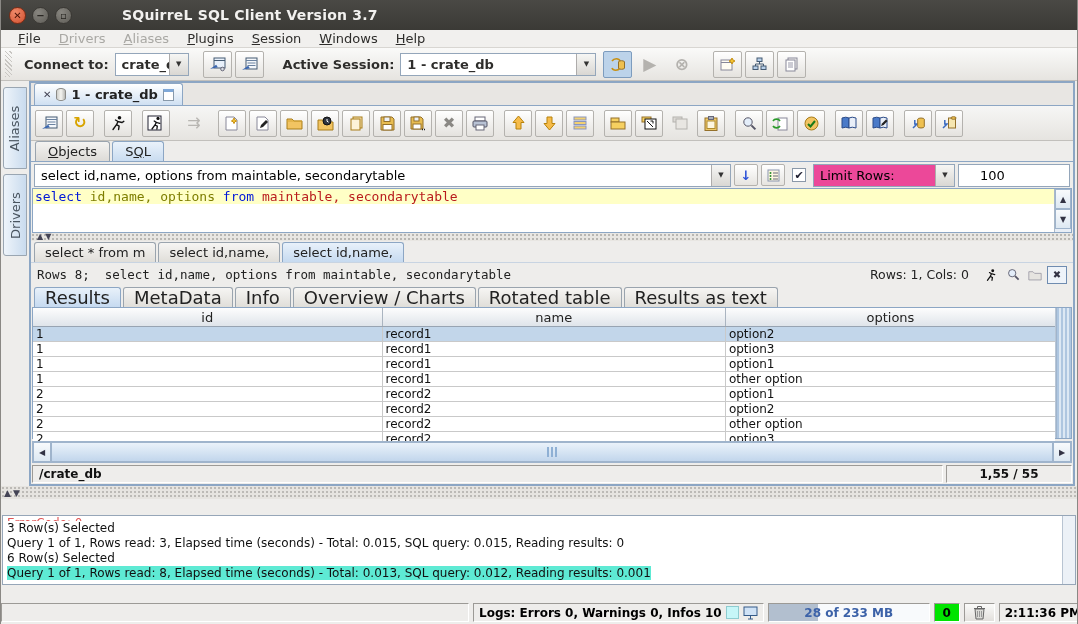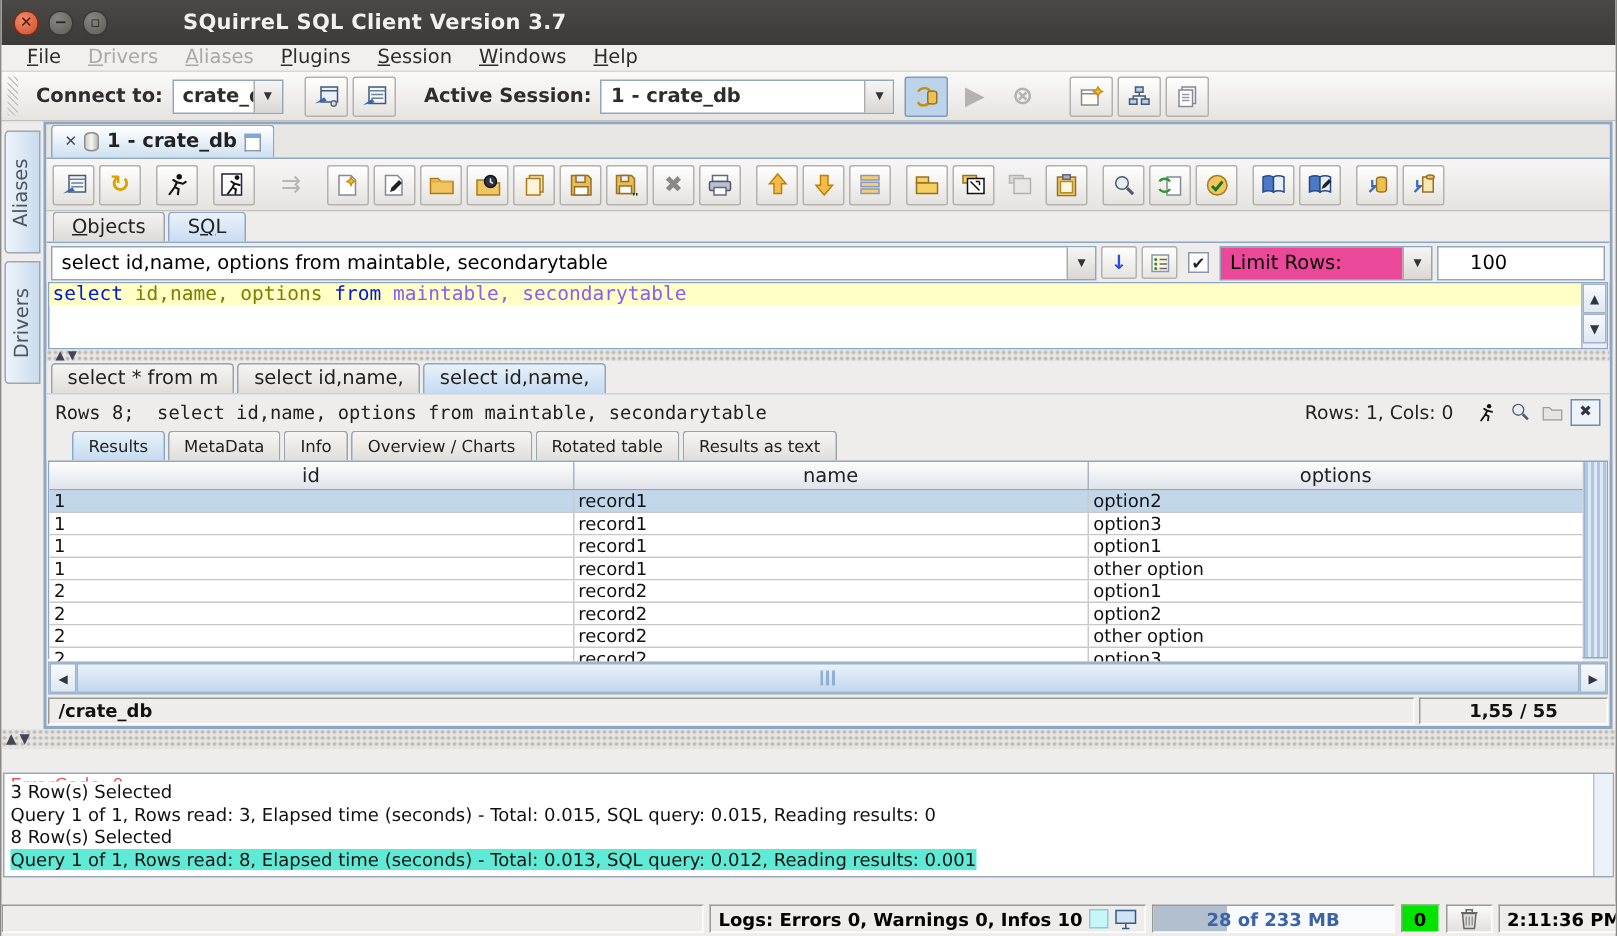--- a/index.html
+++ b/index.html
@@ -85,21 +85,21 @@
 
   
   .rinfo{ height:24px; flex:0 0 24px; display:flex; align-items:center; background:#eeedeb; border-top:1px solid #c8d4e2; padding:0 6px; }
   .rinfo .sqltext{ font-family:"DejaVu Sans Mono","Liberation Mono",monospace; font-size:12.5px; color:#222; white-space:pre; overflow:hidden; }
   .rinfo .spacer{ flex:1 1 auto; }
   .rinfo .count{ font-size:12.5px; color:#222; margin-right:10px; white-space:nowrap; }
   .miniico{ width:20px; height:18px; display:flex; align-items:center; justify-content:center; margin-left:2px; }
   .miniico.boxed{ border:1px solid #6f8cb0; background:#eef3f9; font-size:10px; font-weight:bold; color:#334; }
 
   
-  .subtabs{ height:21px; flex:0 0 21px; display:flex; align-items:flex-end; padding-left:17px; background:#eeedeb; font-size:11px; }
+  .subtabs{ height:21px; flex:0 0 21px; display:flex; align-items:flex-end; padding-left:3px; background:#eeedeb; font-size:18px; }
 
   
   .gridwrap{ flex:1 1 auto; min-height:0; display:flex; margin:0 1px; border:1px solid #8ca6c4; background:#f2f1ef; }
   .grid{ flex:1 1 auto; display:flex; flex-direction:column; border-right:1px solid #b8c6d6; background:#f2f1ef; min-width:0; }
   .gridhead{ display:flex; height:19px; flex:0 0 19px; background:linear-gradient(#fdfdfd,#dfe4ea); border-bottom:1px solid #98a4b2; }
   .gh{ border-right:1px solid #aab4c0; display:flex; align-items:center; justify-content:center; font-size:13px; color:#222; }
   .gr{ display:flex; height:15px; flex:0 0 15px; background:#fff; border-bottom:1px solid #c9c9c9; }
   .gr.selected{ background:#c2d6ea; }
   .gc{ border-right:1px solid #c9c9c9; font-size:12px; padding:0 3px; color:#111; display:flex; align-items:center; overflow:hidden; white-space:nowrap; }
   .c-id{ width:34.2%; } .c-name{ width:33.6%; } .c-opt{ flex:1; border-right:none; }
@@ -468,21 +468,21 @@
           </div>
         <div class="combo limitcombo" style="background:#e9e9f0">
           <div class="val" style="flex:1;background:#ec4899">Limit Rows:</div>
           <div class="arr">▼</div>
         </div>
         <div class="field">100</div>
       </div>
 
       <div class="editorwrap">
         <div class="editor">
-          <div class="curline"><span style="color: rgb(0, 24, 216);">select </span><span style="color: rgb(126, 126, 0);">id,name, options </span><span style="color: rgb(0, 24, 216);">from </span><span style="color: #8b5cf6;">maintable, secondarytable</span></div>
+          <div class="curline"><span style="color: rgb(0, 24, 216);">select </span><span style="color: rgb(126, 126, 0);">id,name, options </span><span style="color: rgb(0, 24, 216);">from </span><span style="color: #b91c1c;">maintable, secondarytable</span></div>
         </div>
         <div class="vsb">
           <div class="sbarrow">▲</div>
           <div class="sbarrow">▼</div>
         </div>
       </div>
 
       <div class="split1">
           <i>▲</i>
           <i>▼</i>
@@ -600,21 +600,21 @@
   <div class="split2">
       <i>▲</i>
       <i>▼</i>
     </div>
 
   <div class="logwrap">
     <div class="log">
       <div class="clip"><span>ErrorCode: 0</span></div>
       <div class="logline"><span>3 Row(s) Selected</span></div>
       <div class="logline"><span>Query 1 of 1, Rows read: 3, Elapsed time (seconds) - Total: 0.015, SQL query: 0.015, Reading results: 0</span></div>
-      <div class="logline"><span>8 Row(s) Selected</span></div>
+      <div class="logline"><span>6 Row(s) Selected</span></div>
       <div class="logline hl"><span>Query 1 of 1, Rows read: 8, Elapsed time (seconds) - Total: 0.013, SQL query: 0.012, Reading results: 0.001</span></div>
     </div>
     <div class="logvsb"></div>
   </div>
 
   <div class="bottombar">
     <div class="bcell b-empty"></div>
     <div class="bcell b-logs">
       <span>Logs: Errors 0, Warnings 0, Infos 10</span>
       <span class="cyansq"></span>

